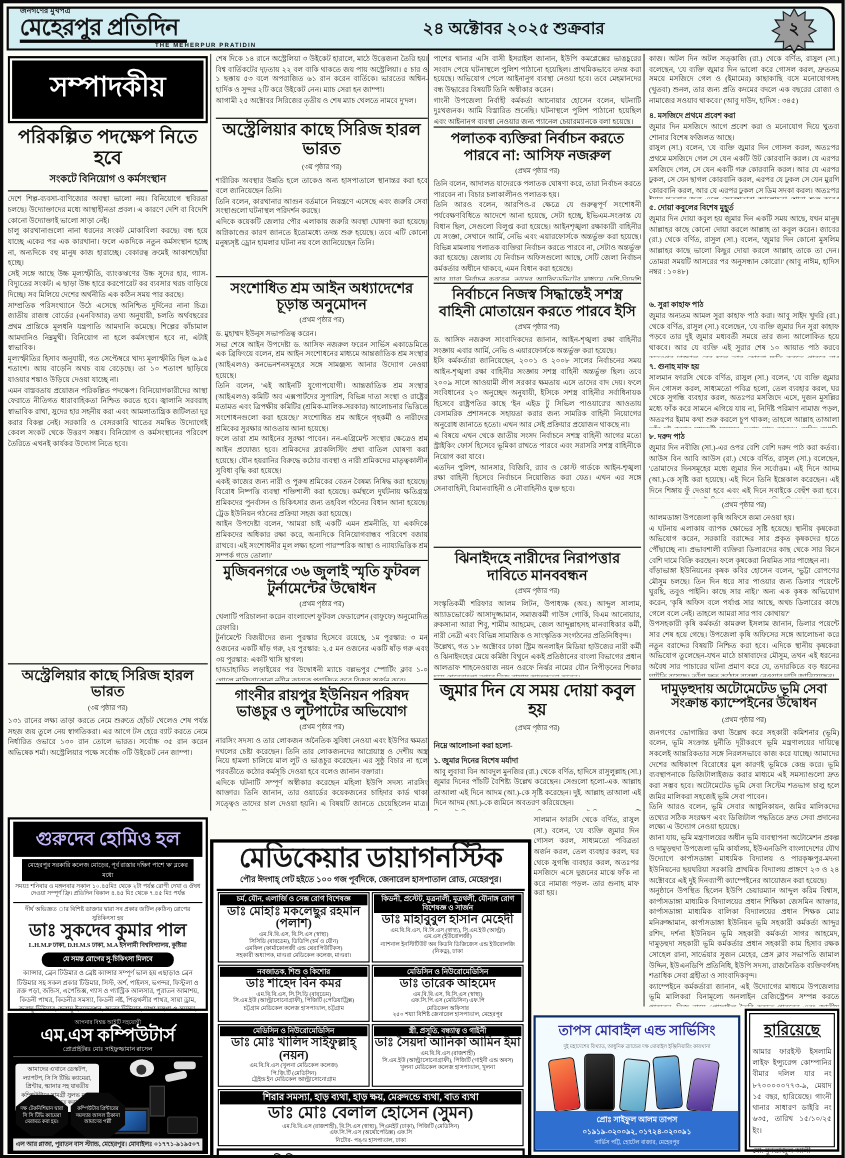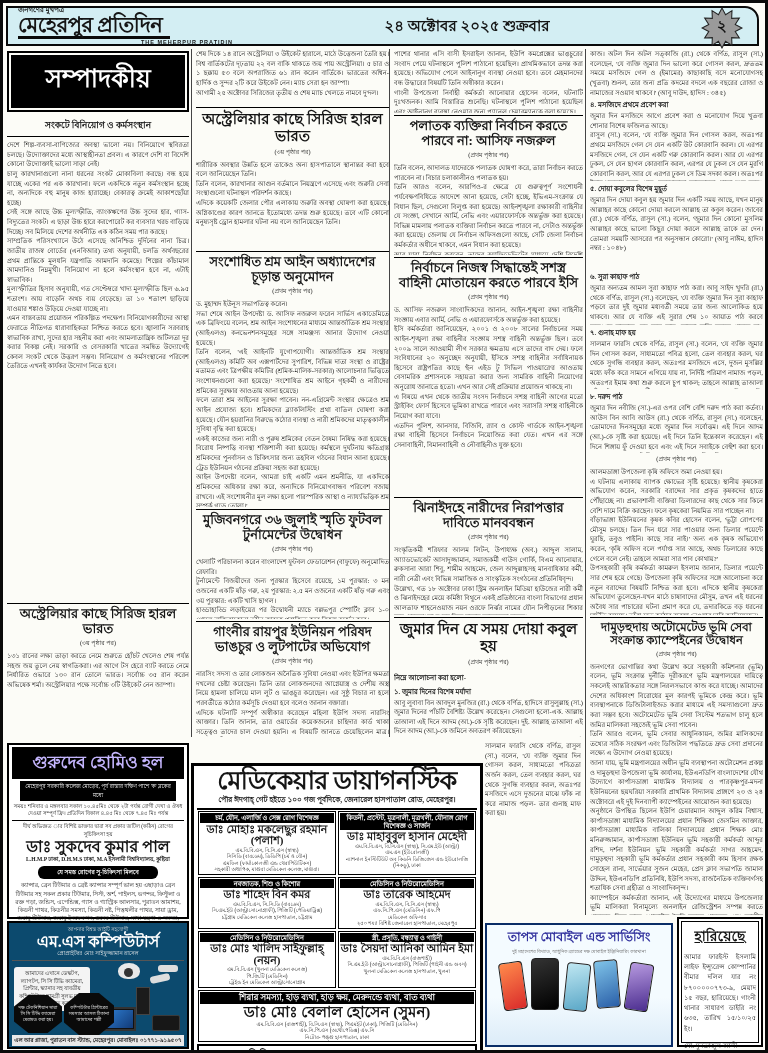--- a/index.html
+++ b/index.html
@@ -35,21 +35,21 @@
   .gurudev{border:2px solid #000;padding:2px 3px;}
   .g-title{background:#000;color:#c4b5fd;font-size:17px;font-weight:bold;text-align:center;padding:2px 0;}
   .g-loc{background:#000;color:#fff;font-size:5.6px;text-align:center;margin:2px 8px;padding:1px 0;}
   .g-small{font-size:5.4px;text-align:center;line-height:1.35;border-bottom:1px solid #000;padding-bottom:2px;}
   .g-note{font-size:5.4px;text-align:center;margin-top:2px;}
   .g-doc{font-size:16px;font-weight:bold;text-align:center;line-height:1.05;}
   .g-cred{font-size:5.6px;font-weight:bold;text-align:center;}
   .g-pill{background:#000;color:#fff;font-size:6px;font-weight:bold;text-align:center;width:70%;margin:2px auto;padding:1px 0;border-radius:6px;}
   .g-serv{font-size:5.9px;text-align:center;line-height:1.4;}
   .g-mob{border:1px solid #000;font-size:8.5px;font-weight:bold;text-align:center;margin-top:2px;padding:1px 0;border-radius:8px;}
-  .msad{background:#0c4a6e;color:#fff;border:2px solid #000;padding:3px;}
+  .msad{background:#000000;color:#fff;border:2px solid #000;padding:3px;}
   .ms-tag{font-size:5px;text-align:center;color:#ddd;}
   .ms-title{font-size:16px;font-weight:bold;text-align:center;line-height:1;}
   .ms-prop{font-size:5.5px;text-align:center;color:#eee;border-bottom:1px solid #555;padding-bottom:2px;}
   .ms-row{position:relative;height:72px;}
   .ms-text{position:absolute;left:2px;top:6px;width:72px;background:#f4f4f4;color:#111;font-size:5.4px;
            line-height:1.4;text-align:center;padding:3px 2px;border-radius:3px;}
   .oct{position:absolute;background:#0a0a0a;color:#fff;font-size:4.6px;line-height:1.3;text-align:center;
        display:flex;align-items:center;justify-content:center;padding:2px;
        clip-path:polygon(30% 0,70% 0,100% 30%,100% 70%,70% 100%,30% 100%,0 70%,0 30%);}
   .cam-dome{position:absolute;width:22px;height:16px;background:#e8e8e8;border-radius:50% 50% 45% 45%;}
@@ -105,20 +105,21 @@
       </svg>
       <span class="pg">২</span>
     </div>
   </header>
 
   <section class="col" style="left:4px;top:46px;width:182px;height:694px;">
     <div class="blk" style="height:552px;">
       <div class="edbox">
         <div class="inner">সম্পাদকীয়</div>
       </div>
+      <div class="edtitle">পরিকল্পিত পদক্ষেপ নিতে হবে</div>
       <div class="edsub">সংকটে বিনিয়োগ ও কর্মসংস্থান</div>
       <div class="bt">দেশে শিল্প-ব্যবসা-বাণিজ্যের অবস্থা ভালো নয়। বিনিয়োগে স্থবিরতা চলছে। উদ্যোক্তাদের মধ্যে আস্থাহীনতা প্রবল। এ কারণে দেশি বা বিদেশি কোনো উদ্যোক্তাই ভালো সাড়া নেই।
 চালু কারখানাগুলো নানা ধরনের সংকট মোকাবিলা করছে। বন্ধ হয়ে যাচ্ছে একের পর এক কারখানা। ফলে একদিকে নতুন কর্মসংস্থান হচ্ছে না, অন্যদিকে বহু মানুষ কাজ হারাচ্ছে। বেকারত্ব ক্রমেই আকাশছোঁয়া হচ্ছে।
 সেই সঙ্গে আছে উচ্চ মূল্যস্ফীতি, ব্যাংকঋণের উচ্চ সুদের হার, গ্যাস-বিদ্যুতের সংকট। এ ছাড়া উচ্চ হারে করপোরেট কর ব্যবসার খরচ বাড়িয়ে দিচ্ছে। সব মিলিয়ে দেশের অর্থনীতি এক কঠিন সময় পার করছে।
 সাম্প্রতিক পরিসংখ্যানে উঠে এসেছে অনিশ্চিত দুর্দিনের নানা চিত্র। জাতীয় রাজস্ব বোর্ডের (এনবিআর) তথ্য অনুযায়ী, চলতি অর্থবছরের প্রথম প্রান্তিকে মূলধনি যন্ত্রপাতি আমদানি কমেছে। শিল্পের কাঁচামাল আমদানিও নিম্নমুখী। বিনিয়োগ না হলে কর্মসংস্থান হবে না, এটাই স্বাভাবিক।
 মূল্যস্ফীতির হিসাব অনুযায়ী, গত সেপ্টেম্বরে খাদ্য মূল্যস্ফীতি ছিল ৬.৯৫ শতাংশ। আয় বাড়েনি অথচ ব্যয় বেড়েছে। তা ১০ শতাংশ ছাড়িয়ে যাওয়ার শঙ্কাও উড়িয়ে দেওয়া যাচ্ছে না।
 এমন বাস্তবতায় প্রয়োজন পরিকল্পিত পদক্ষেপ। বিনিয়োগকারীদের আস্থা ফেরাতে নীতিগত ধারাবাহিকতা নিশ্চিত করতে হবে। জ্বালানি সরবরাহ স্বাভাবিক রাখা, সুদের হার সহনীয় করা এবং আমলাতান্ত্রিক জটিলতা দূর করার বিকল্প নেই। সরকারি ও বেসরকারি খাতের সমন্বিত উদ্যোগেই কেবল সংকট থেকে উত্তরণ সম্ভব। বিনিয়োগ ও কর্মসংস্থানের পরিবেশ তৈরিতে এখনই কার্যকর উদ্যোগ নিতে হবে।</div>
     </div>
     <div class="blk" style="height:140px;">
       <div class="hl">অস্ট্রেলিয়ার কাছে সিরিজ হারল ভারত</div>
@@ -344,20 +345,25 @@
   <div class="ad tapos" style="left:482px;top:920px;width:188px;height:124px;">
     <div class="tp-title">তাপস মোবাইল এন্ড সার্ভিসিং</div>
     <div class="tp-tag">দুই মহাদেশের বিখ্যাত, আধুনিক ব্র্যান্ডের দক্ষ মোবাইল ইঞ্জিনিয়ারিং কারখানা</div>
     <div class="phones">
       <div class="ph" style="left:14px;top:4px;background:linear-gradient(160deg,#ff8a4b,#d92b2b);transform:rotate(-8deg);"></div>
       <div class="ph" style="left:44px;top:0;background:linear-gradient(160deg,#333,#000);width:26px;height:50px;"></div>
       <div class="ph" style="left:78px;top:5px;background:linear-gradient(160deg,#bfe7f2,#5aa7c7);transform:rotate(6deg);"></div>
       <div class="ph" style="left:108px;top:2px;background:linear-gradient(160deg,#7fc3e8,#2a5fa8);transform:rotate(-5deg);"></div>
       <div class="ph" style="left:140px;top:5px;background:linear-gradient(160deg,#b79ae0,#4b2d8f);transform:rotate(9deg);"></div>
     </div>
+    <div class="tp-strip">
+      <div class="l1">প্রোঃ সাইফুল আলম তাপস</div>
+      <div class="l2">০১৯১৯-০২০০৯২, ০১৭২৪-০২০০৯১</div>
+      <div class="l3">সার্ভিস পট্টি, হোটেল বাজার, মেহেরপুর</div>
+    </div>
   </div>
 
   <div class="ad lost" style="left:674px;top:914px;width:86px;height:130px;">
     <div class="lost-t">হারিয়েছে</div>
     <div class="lost-b">আমার ফারইস্ট ইসলামি লাইফ ইন্স্যুরেন্স কোম্পানির বীমার দলিল যার নং ৮৭০০০০০৭৭৩-৯, মেয়াদ ১৫ বছর, হারিয়েছে। গাংনী থানার সাধারণ ডাইরি নং ৬৩৫, তারিখ ১৫/১০/২৫ ইং।</div>
     <div class="lost-s">মো: মুনতাজুল আলী</div>
   </div>
 
 </div>
 

